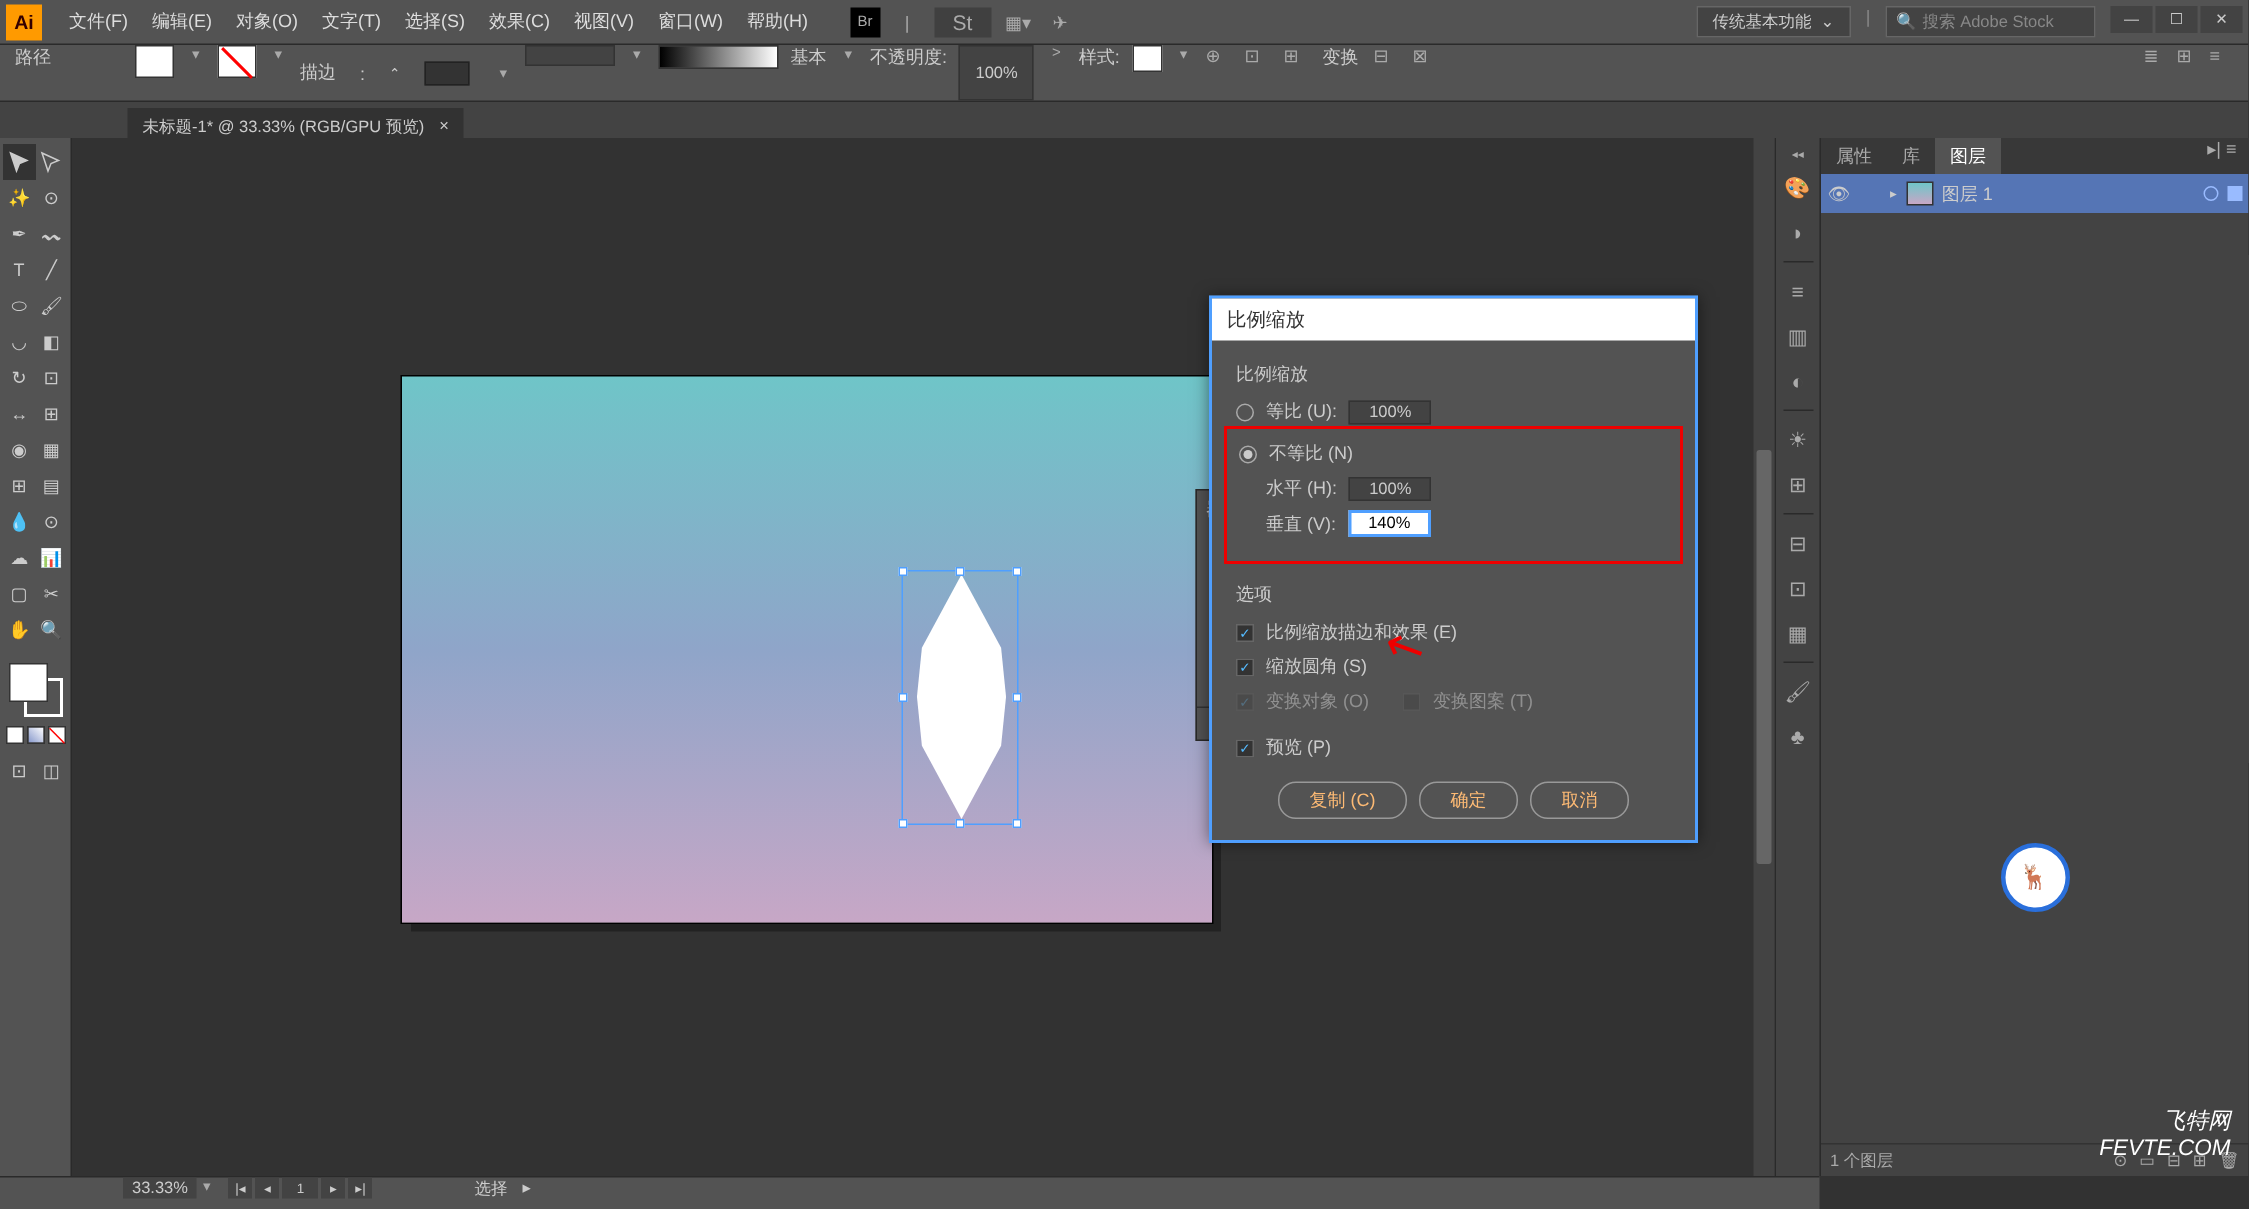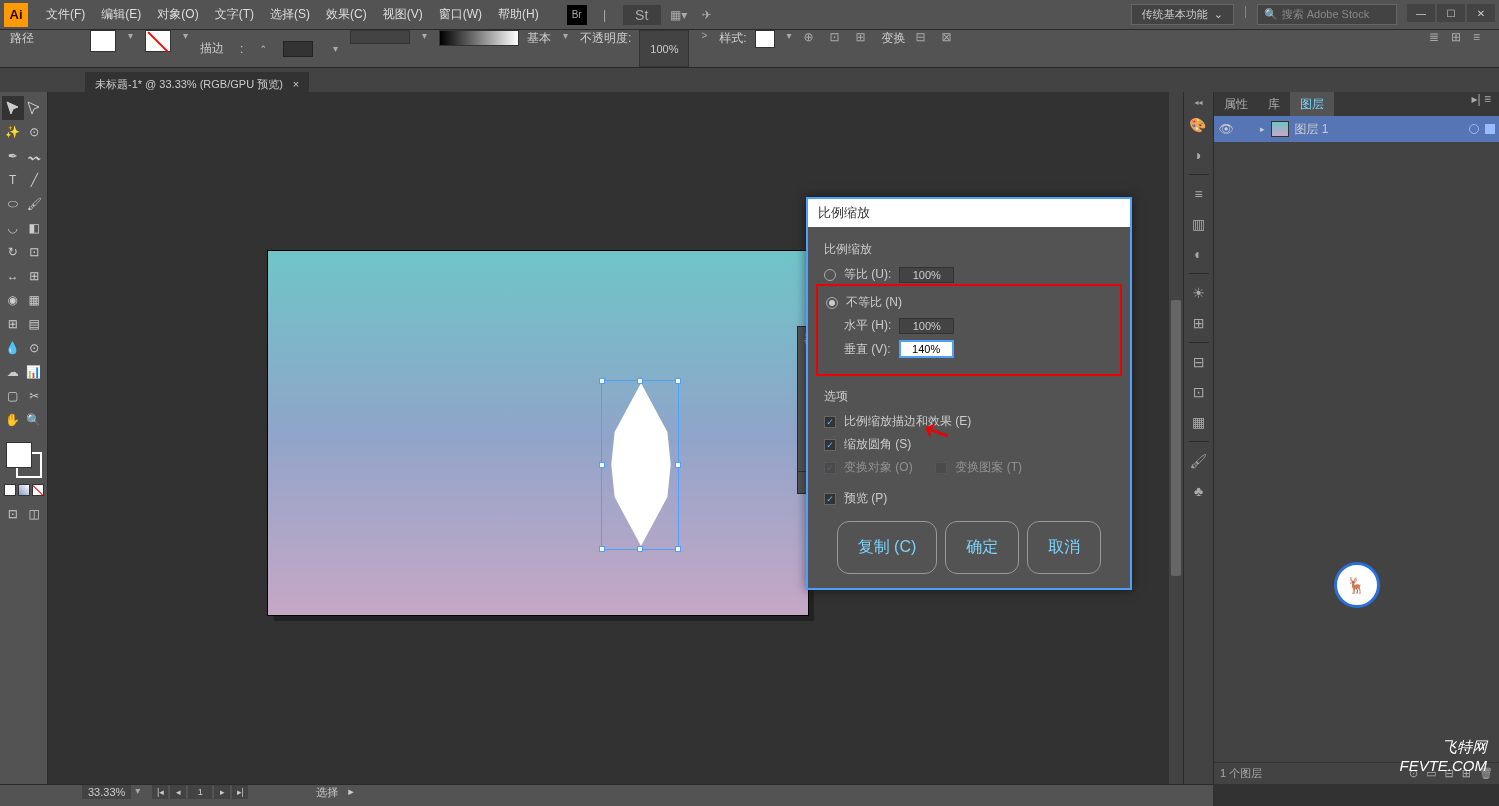--- a/index.html
+++ b/index.html
@@ -68,38 +68,38 @@
 .opt-row{display:flex;align-items:center;gap:8px;margin:6px 0;font-size:12px}
 .radio{width:12px;height:12px;border:1px solid #aaa;border-radius:50%;display:inline-flex;align-items:center;justify-content:center}
 .radio.on::after{content:'';width:6px;height:6px;background:#ccc;border-radius:50%}
 .txt-in{width:55px;padding:1px 4px;font-size:11px;border:1px solid #333;background:#434343;color:#ccc;text-align:center}
 .txt-in.hl{background:#fff;color:#000;border:2px solid #4f9fff}
 .indent{padding-left:18px}
 .chk{width:12px;height:12px;background:#333;border:1px solid #666;display:inline-flex;align-items:center;justify-content:center;font-size:9px}
 .chk.on::after{content:'✓';color:#5bf}
 .chk.dis{opacity:.5}
 .dlg-btns{display:flex;gap:8px;margin-top:14px;justify-content:center}
-.dlg-btn{border:1px solid #999;border-radius:12px;padding:15px 20px;font-size:16px;background:transparent;color:#7dd3fc}
+.dlg-btn{border:1px solid #999;border-radius:12px;padding:3px 20px;font-size:12px;background:transparent;color:#fdba74}
 .arrow{position:absolute;left:875px;top:320px;color:#e00;font-size:32px;transform:rotate(-25deg);pointer-events:none}
 
 .right-dock{width:30px;background:#434343;border-left:1px solid #2a2a2a;display:flex;flex-direction:column;align-items:center;padding-top:4px;gap:4px}
 .dock-collapse{width:26px;height:12px;display:flex;align-items:center;justify-content:center;font-size:8px;color:#aaa}
 .dock-icon{width:26px;height:26px;display:flex;align-items:center;justify-content:center;font-size:14px;color:#aaa}
 .dock-sep{width:20px;height:1px;background:#2a2a2a;margin:2px 0}
 
 .aux-panel{position:absolute;right:316px;top:234px;width:70px;background:#535353;border:1px solid #2a2a2a;z-index:0}
 .aux-tabs{height:24px;display:flex;align-items:center;padding:0 6px;justify-content:space-between}
 .aux-body{height:120px;padding:6px}
 .aux-btn{padding:4px;text-align:center;font-size:11px;color:#888}
 .aux-foot{height:22px;border-top:1px solid #333;display:flex;justify-content:flex-end;align-items:center;gap:8px;padding:0 6px;font-size:11px;color:#aaa}
 
 .layers-panel{width:286px;background:#434343;border-left:1px solid #2a2a2a;display:flex;flex-direction:column}
 .lp-tabs{height:24px;display:flex;background:#383838}
 .lp-tab{padding:0 10px;height:24px;display:flex;align-items:center;font-size:12px;color:#aaa}
-.lp-tab.active{background:#535353;color:#7dd3fc}
+.lp-tab.active{background:#535353;color:#ffffff}
 .lp-menu{margin-left:auto;padding:0 8px;color:#aaa}
 .layer-row{height:26px;display:flex;align-items:center;background:#5575b5;padding:0 4px;gap:6px}
 .eye{width:16px;height:16px;display:flex;align-items:center;justify-content:center}
 .layer-thumb{width:18px;height:16px;background:linear-gradient(180deg,#6fc5c8,#c7a7c6);border:1px solid #333}
 .layer-sel-ind{margin-left:auto;width:10px;height:10px;border:1px solid #99bbff;border-radius:50%}
 .layer-sq{width:10px;height:10px;background:#99bbff}
 .lp-fill{flex:1;background:#434343}
 .wm-circle{width:46px;height:46px;border-radius:50%;background:#fff;border:3px solid #2a6fdb;margin:0 auto;display:flex;align-items:center;justify-content:center;margin-top:420px;font-size:9px;color:#333;flex-direction:column}
 .lp-foot{height:22px;border-top:1px solid #333;display:flex;align-items:center;padding:0 6px;font-size:11px;color:#aaa}
 .lp-foot-icons{margin-left:auto;display:flex;gap:8px;font-size:11px}

